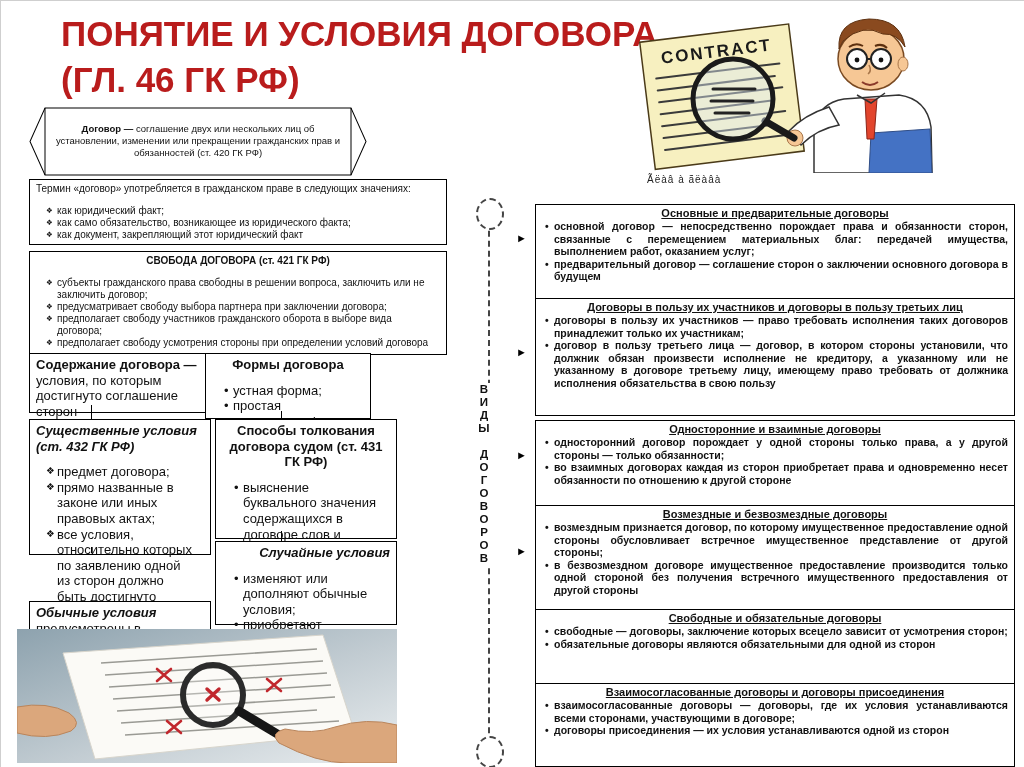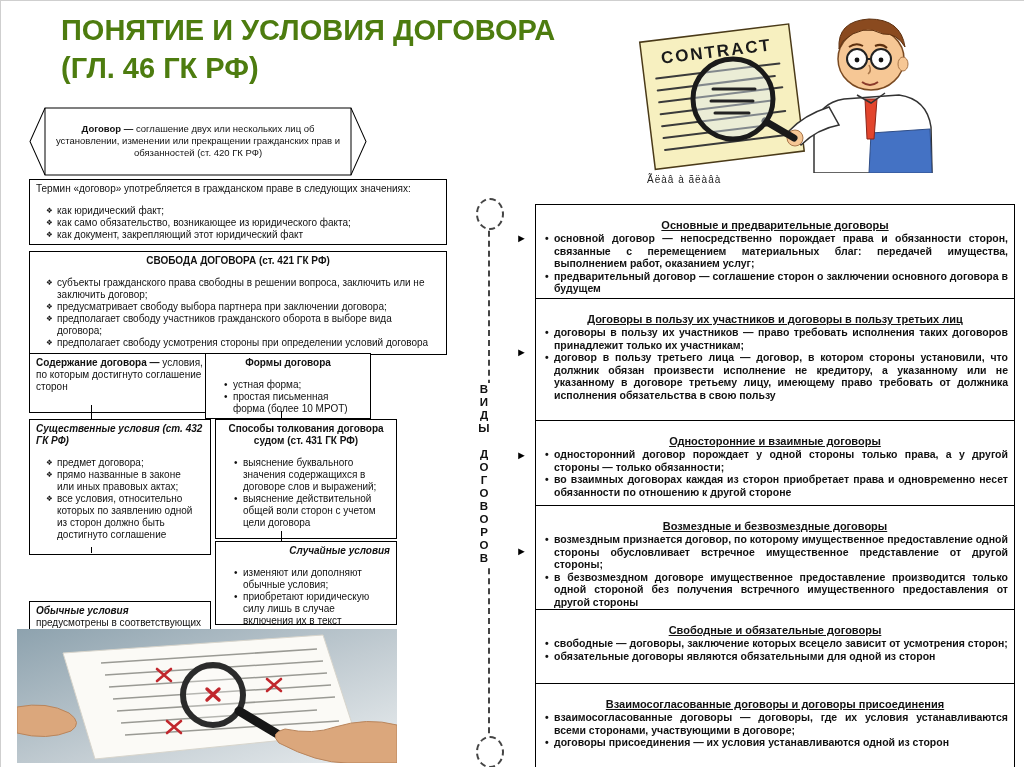--- a/index.html
+++ b/index.html
@@ -1,43 +1,43 @@
 <!DOCTYPE html>
 <html><head>
 <meta charset="utf-8">
 <style>
   html,body{margin:0;padding:0;background:#e9e9e9;}
   .slide{position:relative;width:1024px;height:767px;background:#fff;border:1px solid #cfcfcf;
          overflow:hidden;font-family:"Liberation Sans",sans-serif;color:#111;}
-  .title{position:absolute;left:60px;top:10px;font-size:29px;font-weight:700;line-height:1.32;color:#4d7c0f;}
+  .title{position:absolute;left:60px;top:10px;font-size:35px;font-weight:700;line-height:1.32;color:#b91c1c;}
   
   .lbox{position:absolute;border:1px solid #000;background:#fff;padding:3px 6px;line-height:1.2;}
   .lbox.w{font-size:10px;}
-  .lbox.n{font-size:10px;}
+  .lbox.n{font-size:13px;}
   .lbox h4{margin:0 0 1px;font-size:inherit;text-align:center;}
   .lbox h4.it{font-style:italic;}
   ul.marked{list-style:none;margin:10px;padding:0;}
   ul.marked li{position:relative;padding-left:11px;}
   ul.diamond li::before{content:"❖";position:absolute;left:0;top:1px;font-size:0.75em;}
   ul.dot li::before{content:"•";position:absolute;left:2px;top:0;}
   .lead{font-weight:700;}
   .lead.it{font-style:italic;}
   
   .ribbon{position:absolute;left:28px;top:106px;width:338px;height:69px;}
   .ribbon svg{position:absolute;left:0;top:0;width:100%;height:100%;}
   .ribbon-text{position:absolute;left:22px;right:22px;top:6px;font-size:9.5px;line-height:1.28;text-align:center;}
   
   .vline{position:absolute;width:0;border-left:1px solid #000;}
   
   .dash-line{position:absolute;left:487px;top:200px;height:562px;width:0;border-left:2px dashed #444;}
   .dash-circle{position:absolute;width:24px;height:28px;border:2px dashed #444;border-radius:50%;background:#fff;}
   .vlabel{position:absolute;left:477px;top:382px;width:21px;font-size:11.5px;font-weight:700;letter-spacing:1px;
           writing-mode:vertical-lr;text-orientation:upright;background:#fff;text-align:center;}
   .r-arrow{position:absolute;left:515px;font-size:11px;line-height:1;color:#000;}
-  .rbox{position:absolute;left:534px;width:466px;border:1px solid #000;background:#fff;padding:14px 6px;font-weight:700;}
+  .rbox{position:absolute;left:534px;width:466px;border:1px solid #000;background:#fff;padding:2px 6px;font-weight:700;}
   .rbox h3{margin:0 0 1px;font-size:11px;text-align:center;text-decoration:underline;}
   .rbox ul{list-style:none;margin:0;padding:0;font-size:10.5px;line-height:1.2;text-align:justify;}
   .rbox li{position:relative;padding-left:12px;}
   .rbox li::before{content:"•";position:absolute;left:3px;}
   
   .cartoon{position:absolute;left:628px;top:6px;width:305px;height:166px;}
   .caption{position:absolute;left:646px;top:173px;font-size:10px;letter-spacing:1px;color:#222;}
   .photo{position:absolute;left:16px;top:628px;width:380px;height:134px;}
 </style>
 </head>

